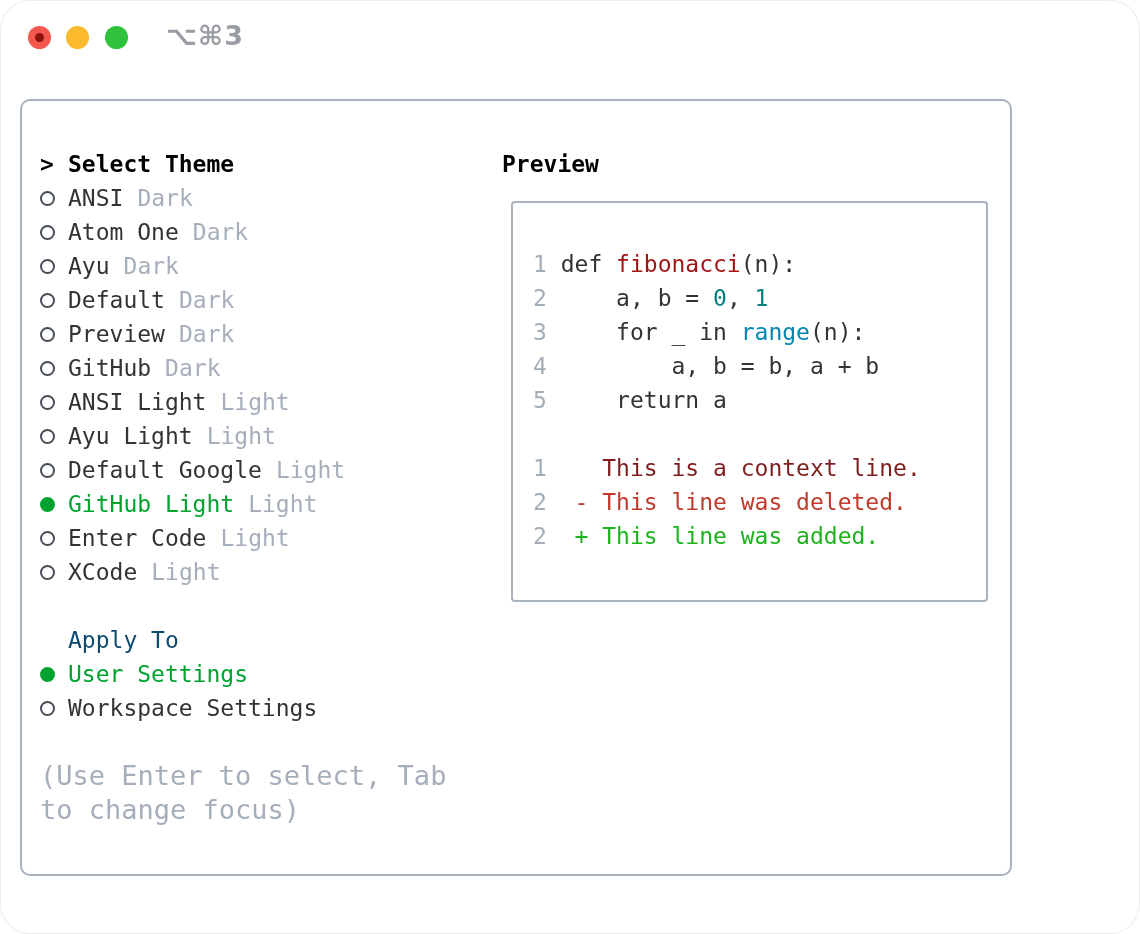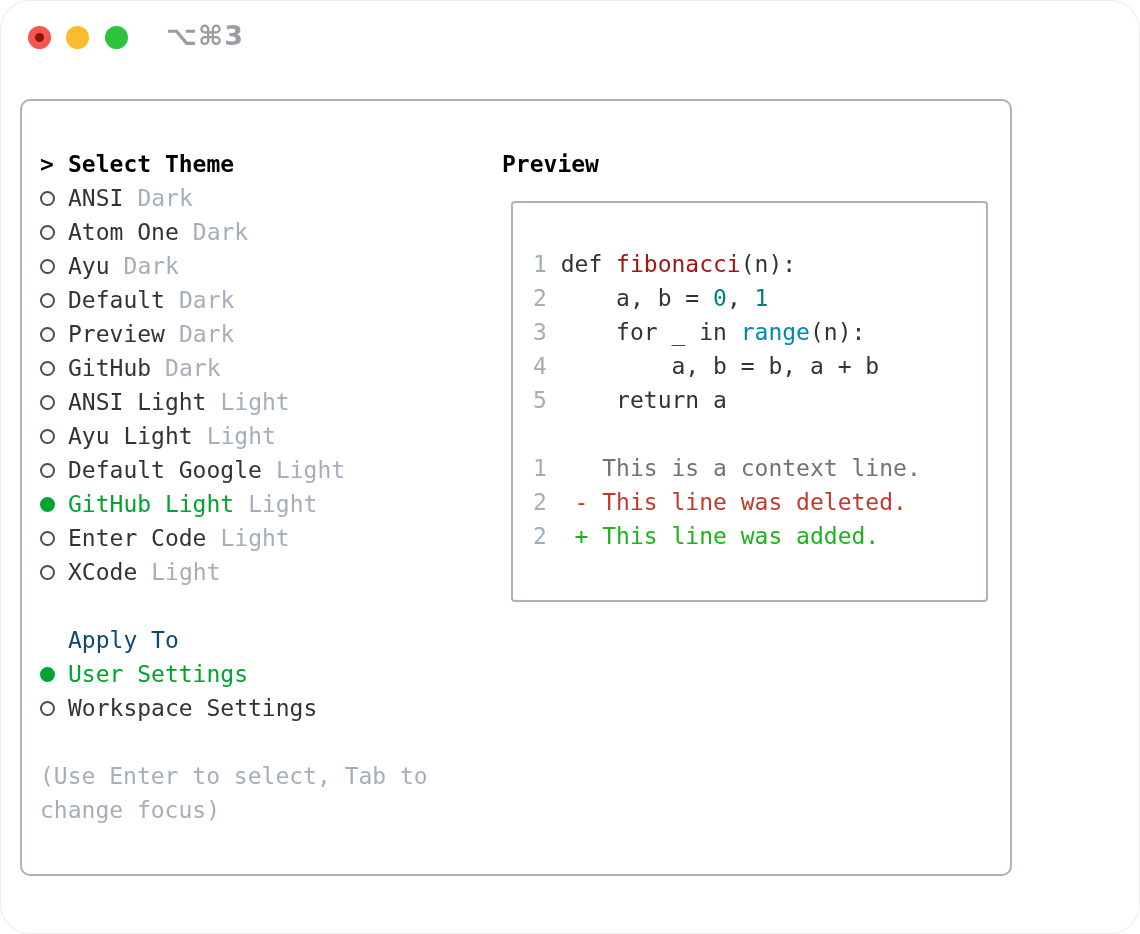--- a/index.html
+++ b/index.html
@@ -32,35 +32,35 @@
   .radio{width:15px;height:15px;box-sizing:border-box;border:2px solid #474e56;
          border-radius:50%;}
   .radio.filled{background:var(--selection-green,#00a32e);
                 border-color:var(--selection-green,#00a32e);}
   .row .name{white-space:pre;margin-right:14px;}
   .row .variant{white-space:pre;color:var(--muted-gray,#a5aeba);text-align:right;}
   .row.selected .name{color:var(--selection-green,#00a32e);}
   .row.header .name{font-weight:bold;color:#000;margin-right:0;}
   .row.section-label .name{color:#0c4a6e;margin-right:16px;text-align:right;}
   .spacer{height:34px;}
-  .hint{width:430px;font-size:23px;line-height:34px;color:var(--muted-gray,#a5aeba);}
+  .hint{width:430px;font-size:27px;line-height:34px;color:var(--muted-gray,#a5aeba);}
 
   
   .right-pane{position:absolute;left:480px;top:46px;}
   .preview-title{height:34px;line-height:34px;font-size:23px;font-weight:bold;color:#000;}
   .preview-box{margin-left:9px;margin-top:20px;width:477px;height:401px;
                box-sizing:border-box;border:2px solid #aab3bd;border-radius:4px;
                padding:44px 12px 0 20px;background:#fff;overflow:hidden;}
   .code-line{white-space:pre;height:34px;line-height:34px;font-size:23px;color:#333;}
   .lnum{color:#a4aeb9;}
   .tok-plain{color:#333;}
   .tok-title{color:var(--code-title-red,#a31515);}
   .tok-number{color:var(--code-number-teal,#008080);}
   .tok-builtin{color:var(--code-builtin-blue,#0086b3);}
-  .tok-context{color:#737373;text-align:right;}
+  .tok-context{color:#7f1d1d;text-align:right;}
   .tok-deleted{color:var(--diff-deleted,#c23a2b);}
   .tok-added{color:var(--diff-added,#1cb31c);}
 </style>
 </head>
 <body>
 
 <div class="window">
 
   <div class="titlebar">
     <div class="light light-red">

